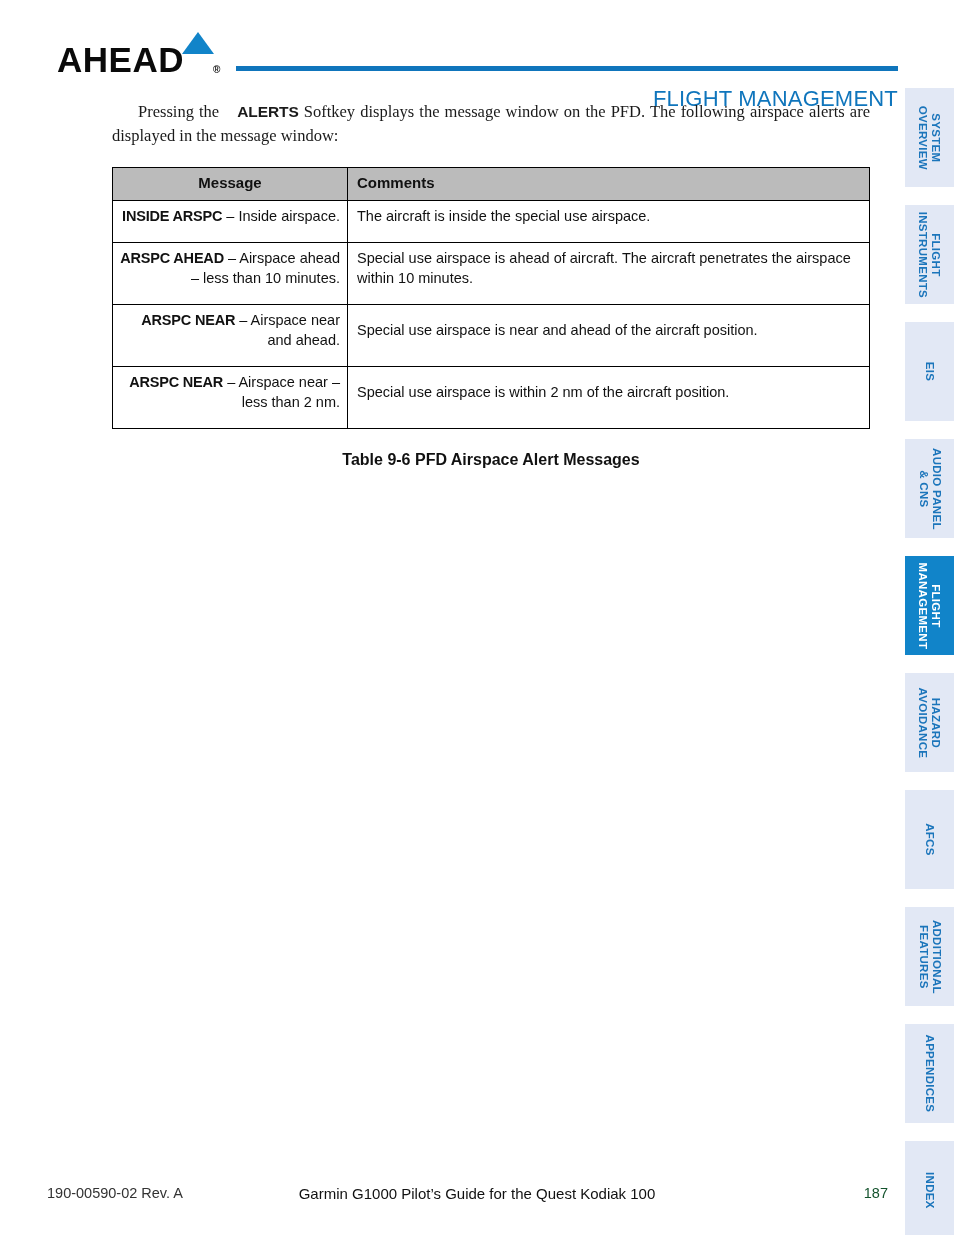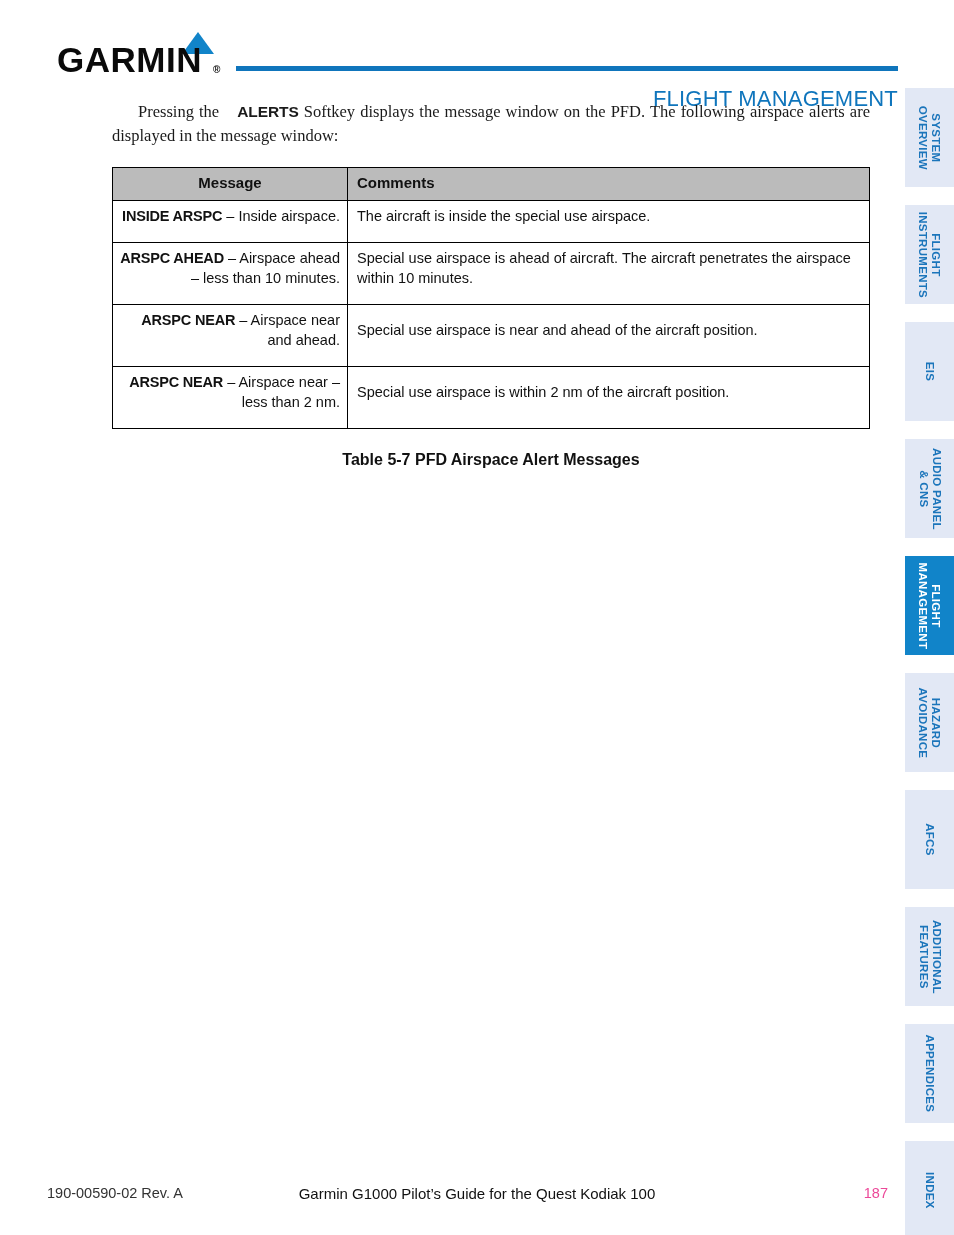--- a/index.html
+++ b/index.html
@@ -220,30 +220,30 @@
     font-size: 15px;
     font-weight: normal;
     color: #111111;
   }
   #footer-pagenum {
     position: absolute;
     right: 56px;
     top: 0;
     font-family: "Liberation Sans", sans-serif;
     font-size: 14.5px;
-    color: #ec4899;
+    color: #14532d;
   }
 </style>
 </head>
 <body>
 
 <div id="page-header">
   <div id="brand-logo">
     <div id="brand-triangle"></div>
-    <div id="brand-wordmark">GARMIN</div>
+    <div id="brand-wordmark">AHEAD</div>
     <div id="brand-registered">®</div>
   </div>
   <div id="header-rule"></div>
   <div id="header-title">FLIGHT MANAGEMENT</div>
 </div>
 
 <div id="content">
 
   <p id="intro-paragraph"><span>Pressing the </span><span class="softkey-label">ALERTS</span><span> Softkey displays the message window on the PFD. The following airspace alerts are displayed in the message window:</span></p>
 
@@ -268,21 +268,21 @@
           <td class="message-cell"><span class="code">ARSPC NEAR</span><span> – Airspace near and ahead.</span></td>
           <td class="comments-cell">Special use airspace is near and ahead of the aircraft position.</td>
         </tr>
         <tr>
           <td class="message-cell"><span class="code">ARSPC NEAR</span><span> – Airspace near – less than 2 nm.</span></td>
           <td class="comments-cell">Special use airspace is within 2 nm of the aircraft position.</td>
         </tr>
       </tbody>
   </table>
 
-  <div id="table-caption">Table 5-7  PFD Airspace Alert Messages</div>
+  <div id="table-caption">Table 9-6  PFD Airspace Alert Messages</div>
 </div>
 
 <div id="tab-rail">
 
 <div class="tab-item" style="top: 0px; height: 99px;">
       <div class="tab-label">SYSTEM<br>OVERVIEW</div>
     </div>
     <div class="tab-item" style="top: 117px; height: 99px;">
       <div class="tab-label">FLIGHT<br>INSTRUMENTS</div>
     </div>

